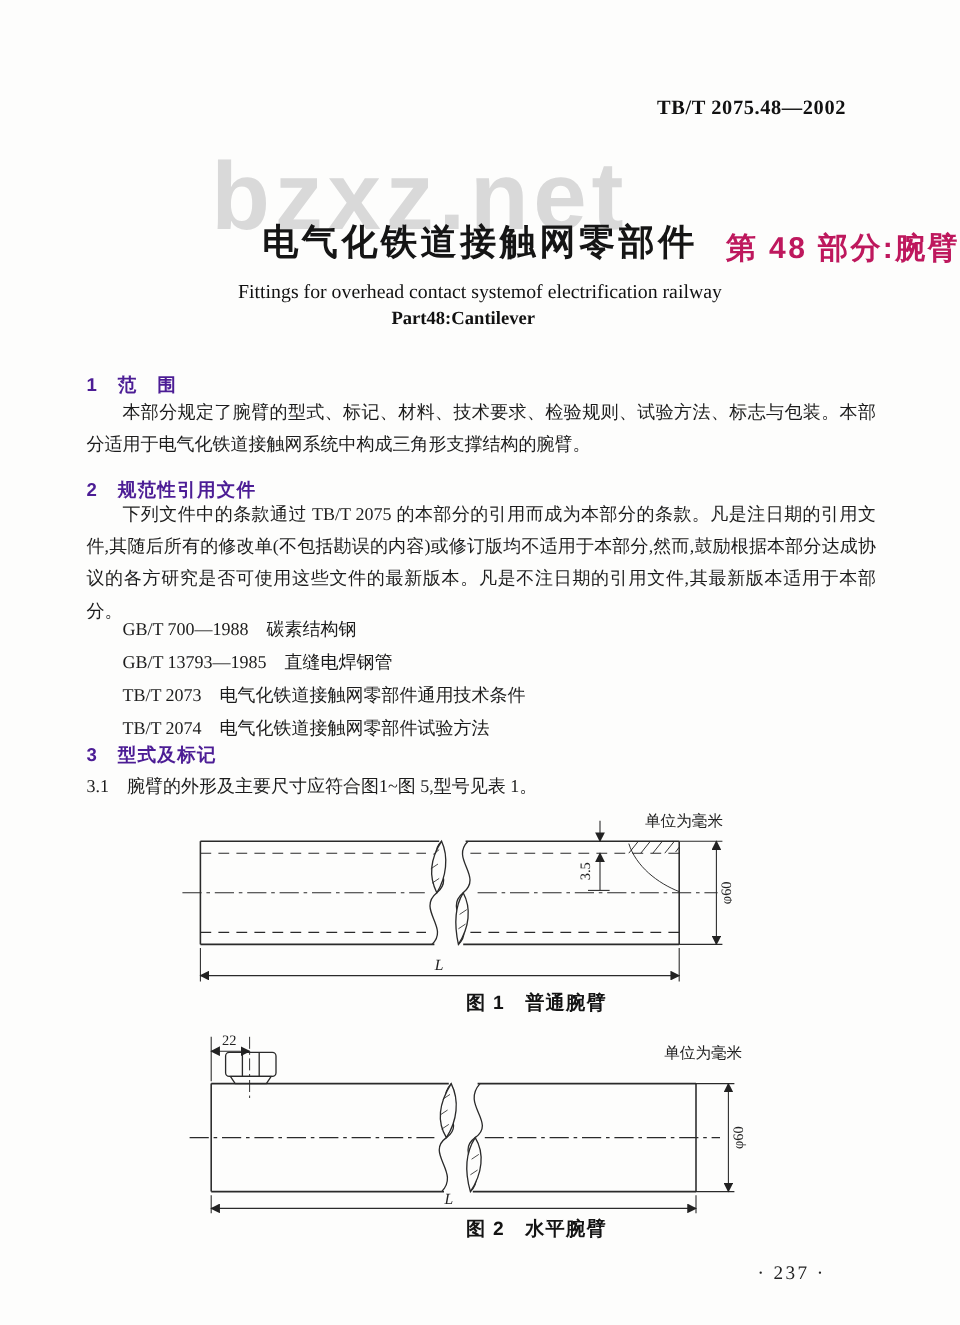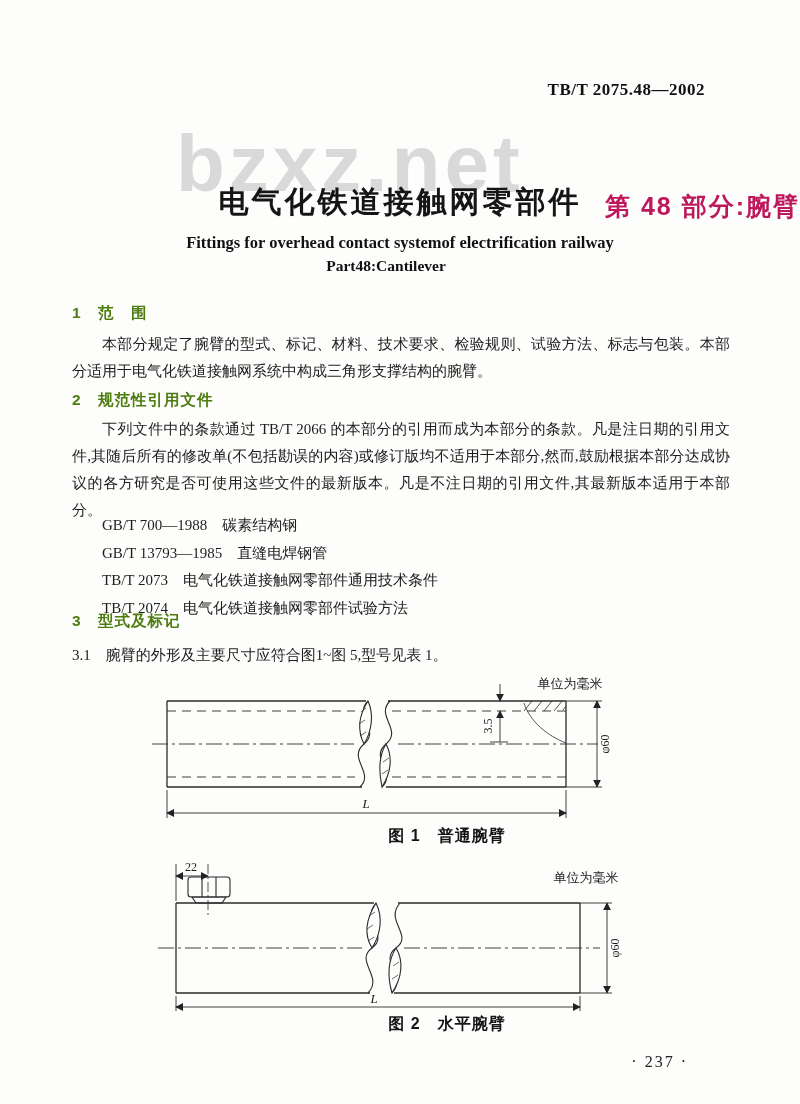--- a/index.html
+++ b/index.html
@@ -23,30 +23,30 @@
     font-family:"Liberation Sans","DejaVu Sans",sans-serif;
     font-size:30px;font-weight:bold;letter-spacing:3px;color:#151515;margin-top:36px;
   }
   .title-cn2{
     top:190px;left:0;width:800px;text-align:right;z-index:1;
     font-family:"Liberation Sans","DejaVu Sans",sans-serif;
     font-size:25px;font-weight:bold;letter-spacing:2px;color:#be185d;
   }
   .title-en1{
     top:233px;left:0;width:800px;text-align:center;z-index:1;
-    font-size:16.5px;font-weight:bold;color:#111;
+    font-size:16.5px;font-weight:normal;color:#111;
   }
   .title-en2{
     top:257px;left:0;width:772px;text-align:center;z-index:1;
     font-size:15.5px;font-weight:bold;color:#111;
   }
   .sec-heading{
     left:72px;z-index:1;
     font-family:"Liberation Sans","DejaVu Sans",sans-serif;
-    font-size:15.5px;font-weight:bold;color:#4d7c0f;letter-spacing:1px;
+    font-size:15.5px;font-weight:bold;color:#4c1d95;letter-spacing:1px;margin-top:8px;
   }
   .body-para{
     left:72px;width:658px;z-index:1;
     font-size:15px;line-height:27px;text-align:justify;
     text-indent:2em;color:#1c1c1c;
   }
   .ref-list{
     left:102px;width:600px;z-index:1;
     font-size:15px;line-height:27.5px;color:#1c1c1c;
   }
@@ -75,21 +75,21 @@
 
 <div class="abs title-cn1">电气化铁道接触网零部件</div>
 <div class="abs title-cn2">第 48 部分:腕臂</div>
 <div class="abs title-en1">Fittings for overhead contact systemof electrification railway</div>
 <div class="abs title-en2">Part48:Cantilever</div>
 
 <div class="abs sec-heading" style="top:303px;">1　范　围</div>
 <div class="abs body-para" style="top:331px;">本部分规定了腕臂的型式、标记、材料、技术要求、检验规则、试验方法、标志与包装。本部分适用于电气化铁道接触网系统中构成三角形支撑结构的腕臂。</div>
 
 <div class="abs sec-heading" style="top:390px;">2　规范性引用文件</div>
-<div class="abs body-para" style="top:416px;">下列文件中的条款通过 TB/T 2066 的本部分的引用而成为本部分的条款。凡是注日期的引用文件,其随后所有的修改单(不包括勘误的内容)或修订版均不适用于本部分,然而,鼓励根据本部分达成协议的各方研究是否可使用这些文件的最新版本。凡是不注日期的引用文件,其最新版本适用于本部分。</div>
+<div class="abs body-para" style="top:416px;">下列文件中的条款通过 TB/T 2075 的本部分的引用而成为本部分的条款。凡是注日期的引用文件,其随后所有的修改单(不包括勘误的内容)或修订版均不适用于本部分,然而,鼓励根据本部分达成协议的各方研究是否可使用这些文件的最新版本。凡是不注日期的引用文件,其最新版本适用于本部分。</div>
 
 <div class="abs ref-list" style="top:512px;">
   <div>GB/T 700—1988　碳素结构钢</div>
   <div>GB/T 13793—1985　直缝电焊钢管</div>
   <div>TB/T 2073　电气化铁道接触网零部件通用技术条件</div>
   <div>TB/T 2074　电气化铁道接触网零部件试验方法</div>
 </div>
 
 <div class="abs sec-heading" style="top:611px;">3　型式及标记</div>
 <div class="abs clause" style="top:646px;">3.1　腕臂的外形及主要尺寸应符合图1~图 5,型号见表 1。</div>

